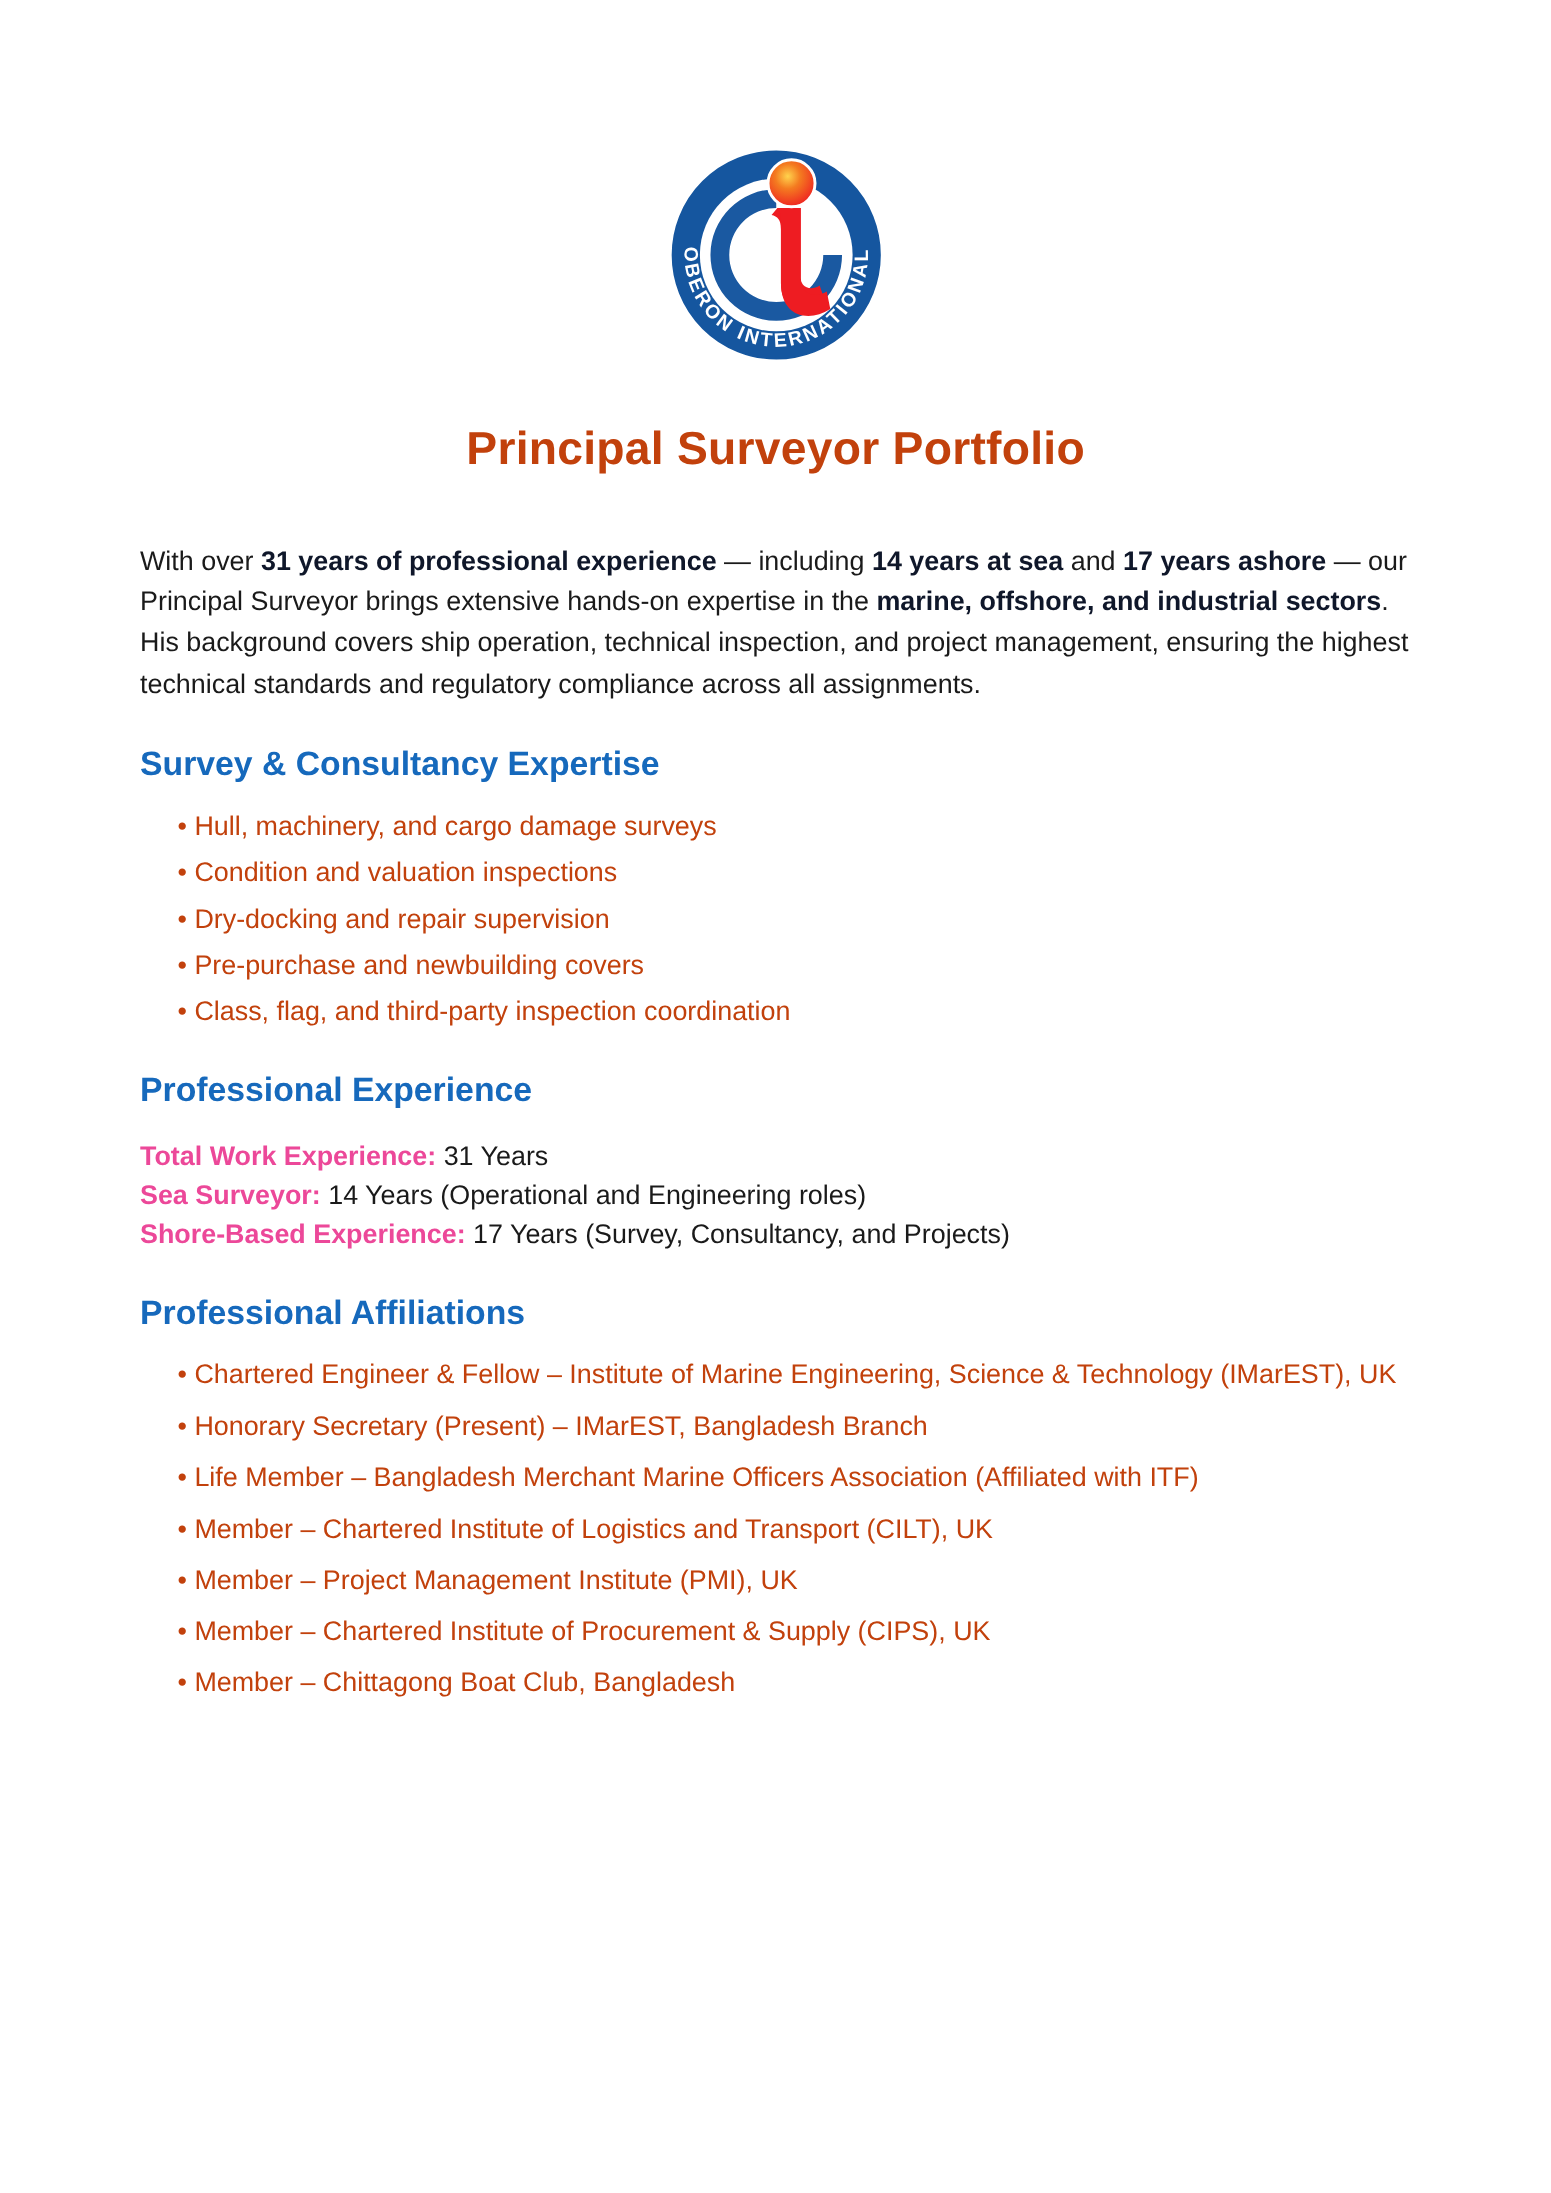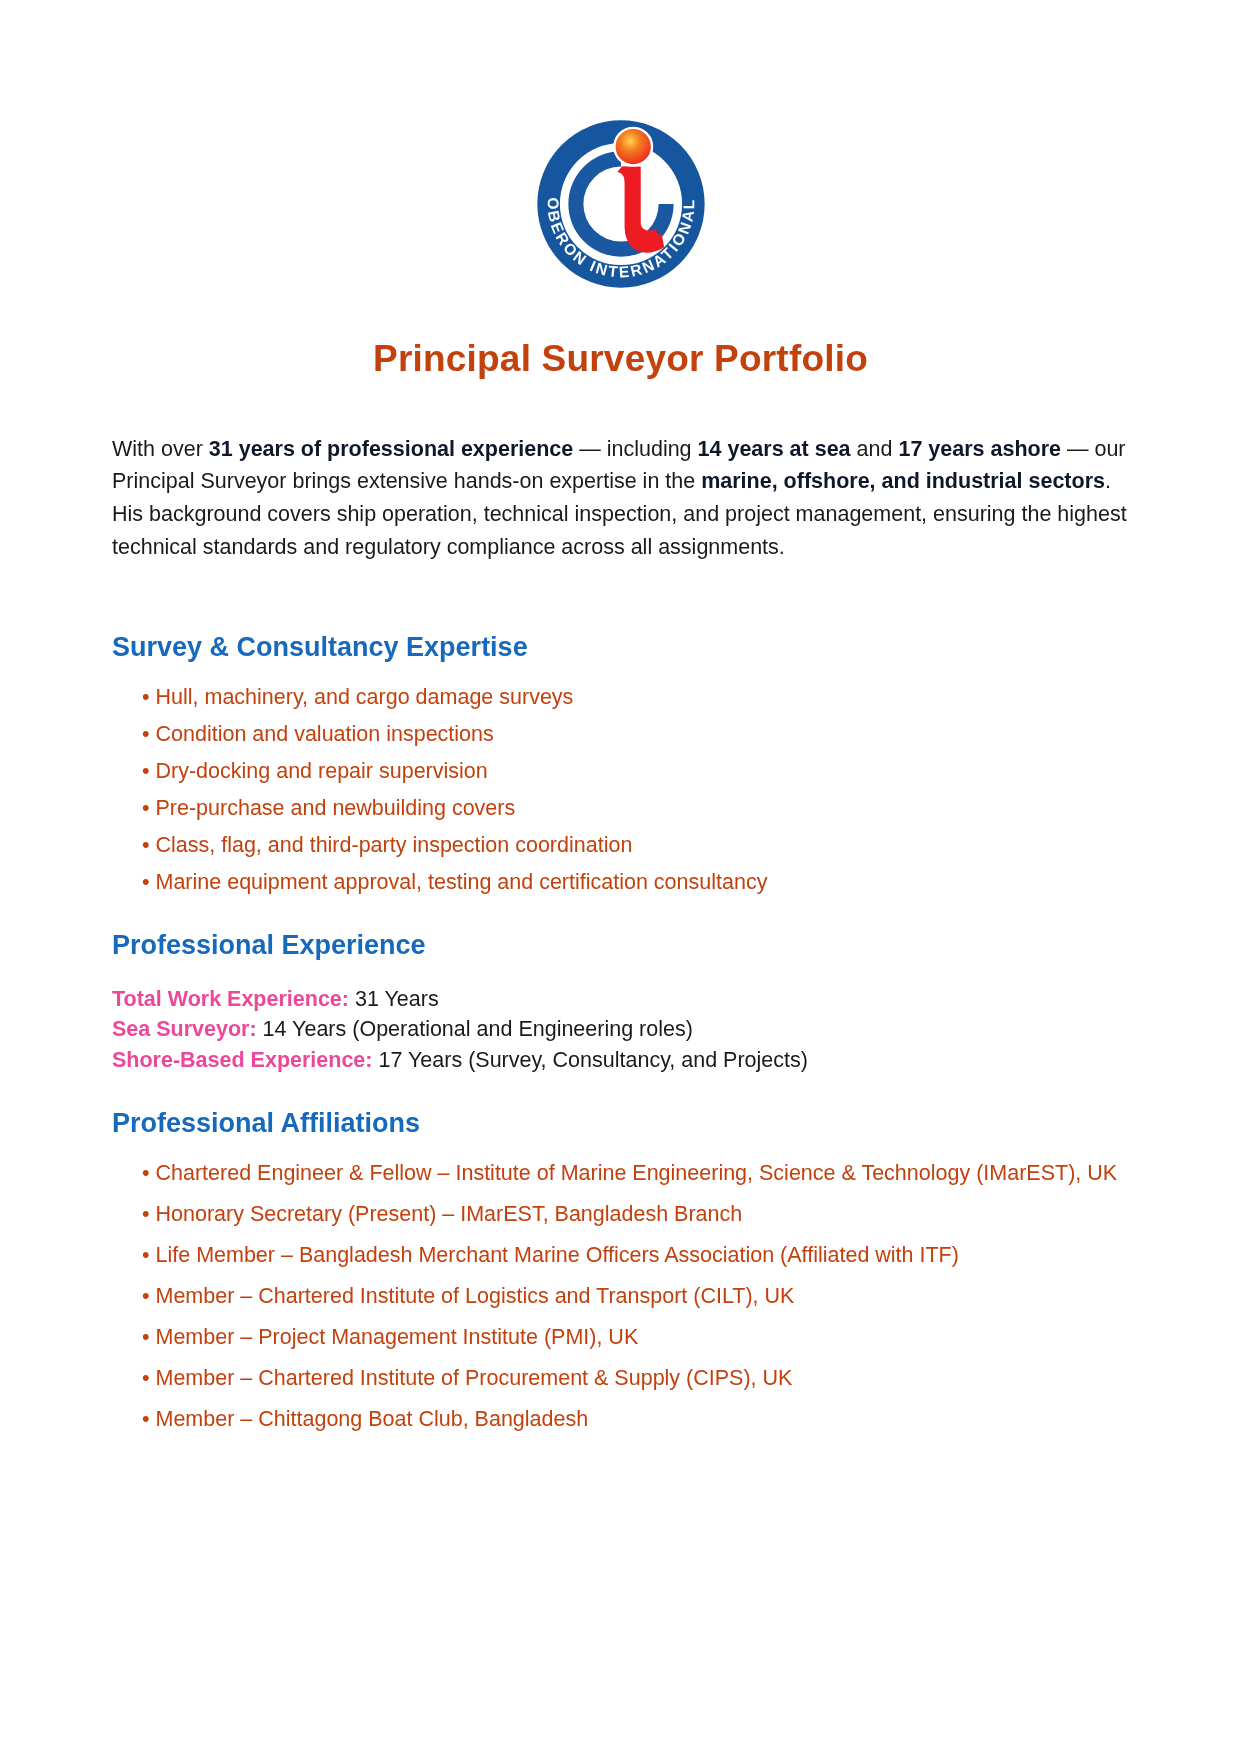--- a/index.html
+++ b/index.html
@@ -54,21 +54,21 @@
   }
   .intro b { font-weight: bold; color: #0f172a; }
   
   .section-heading {
     font-size: 27px;
     font-weight: bold;
     color: #1669BC;
     margin: 0;
     line-height: 1.2;
   }
-  .section { margin-top: 68px; }
+  .section { margin-top: 32px; }
   .section.tight { margin-top: 32px; }
   
   .bullets {
     margin: 18px 0 0 0;
     padding: 0 0 0 30px;
     list-style: none;
   }
   .bullets li {
     font-size: 21.5px;
     line-height: 1.4;
@@ -128,21 +128,20 @@
   </p>
 
   <div class="section">
     <h2 class="section-heading">Survey &amp; Consultancy Expertise</h2>
     <ul class="bullets">
       <li>• Hull, machinery, and cargo damage surveys</li>
       <li>• Condition and valuation inspections</li>
       <li>• Dry-docking and repair supervision</li>
       <li>• Pre-purchase and newbuilding covers</li>
       <li>• Class, flag, and third-party inspection coordination</li>
-      <li>• Marine equipment approval, testing and certification consultancy</li>
     </ul>
   </div>
 
   <div class="section tight">
     <h2 class="section-heading">Professional Experience</h2>
     <div class="exp-lines">
       <div>
         <b>Total Work Experience:</b><span> 31 Years</span>
       </div>
       <div>

